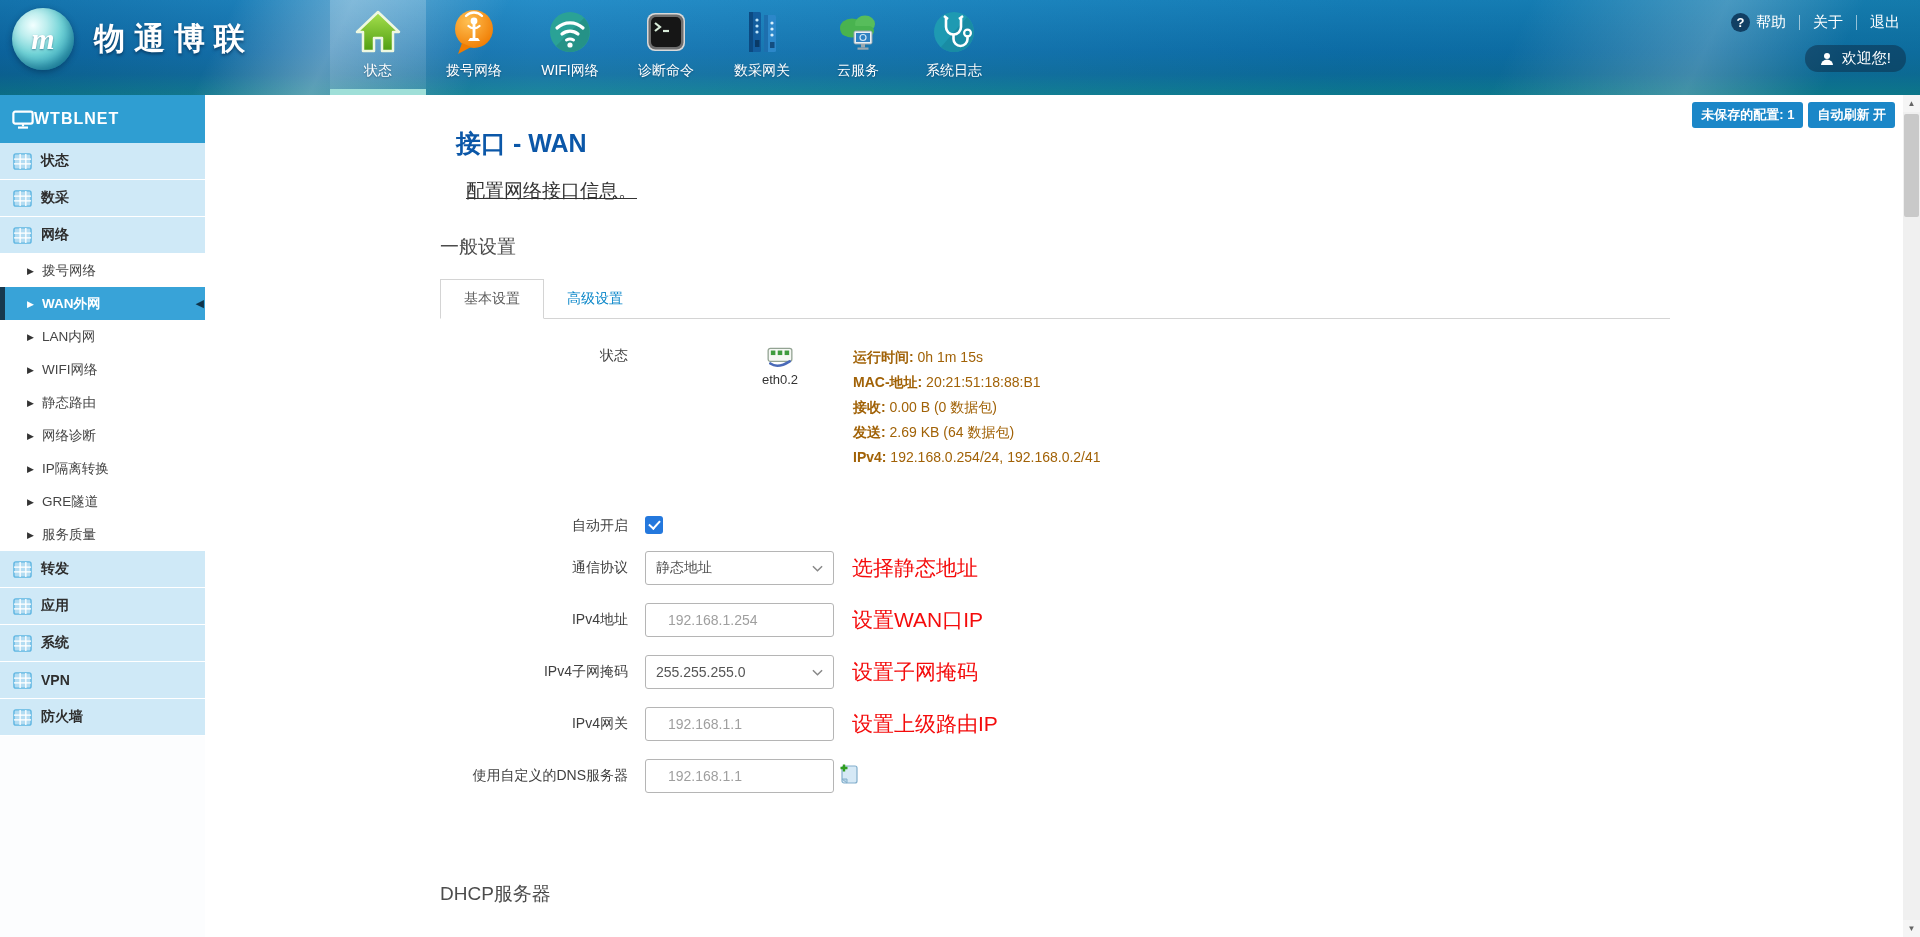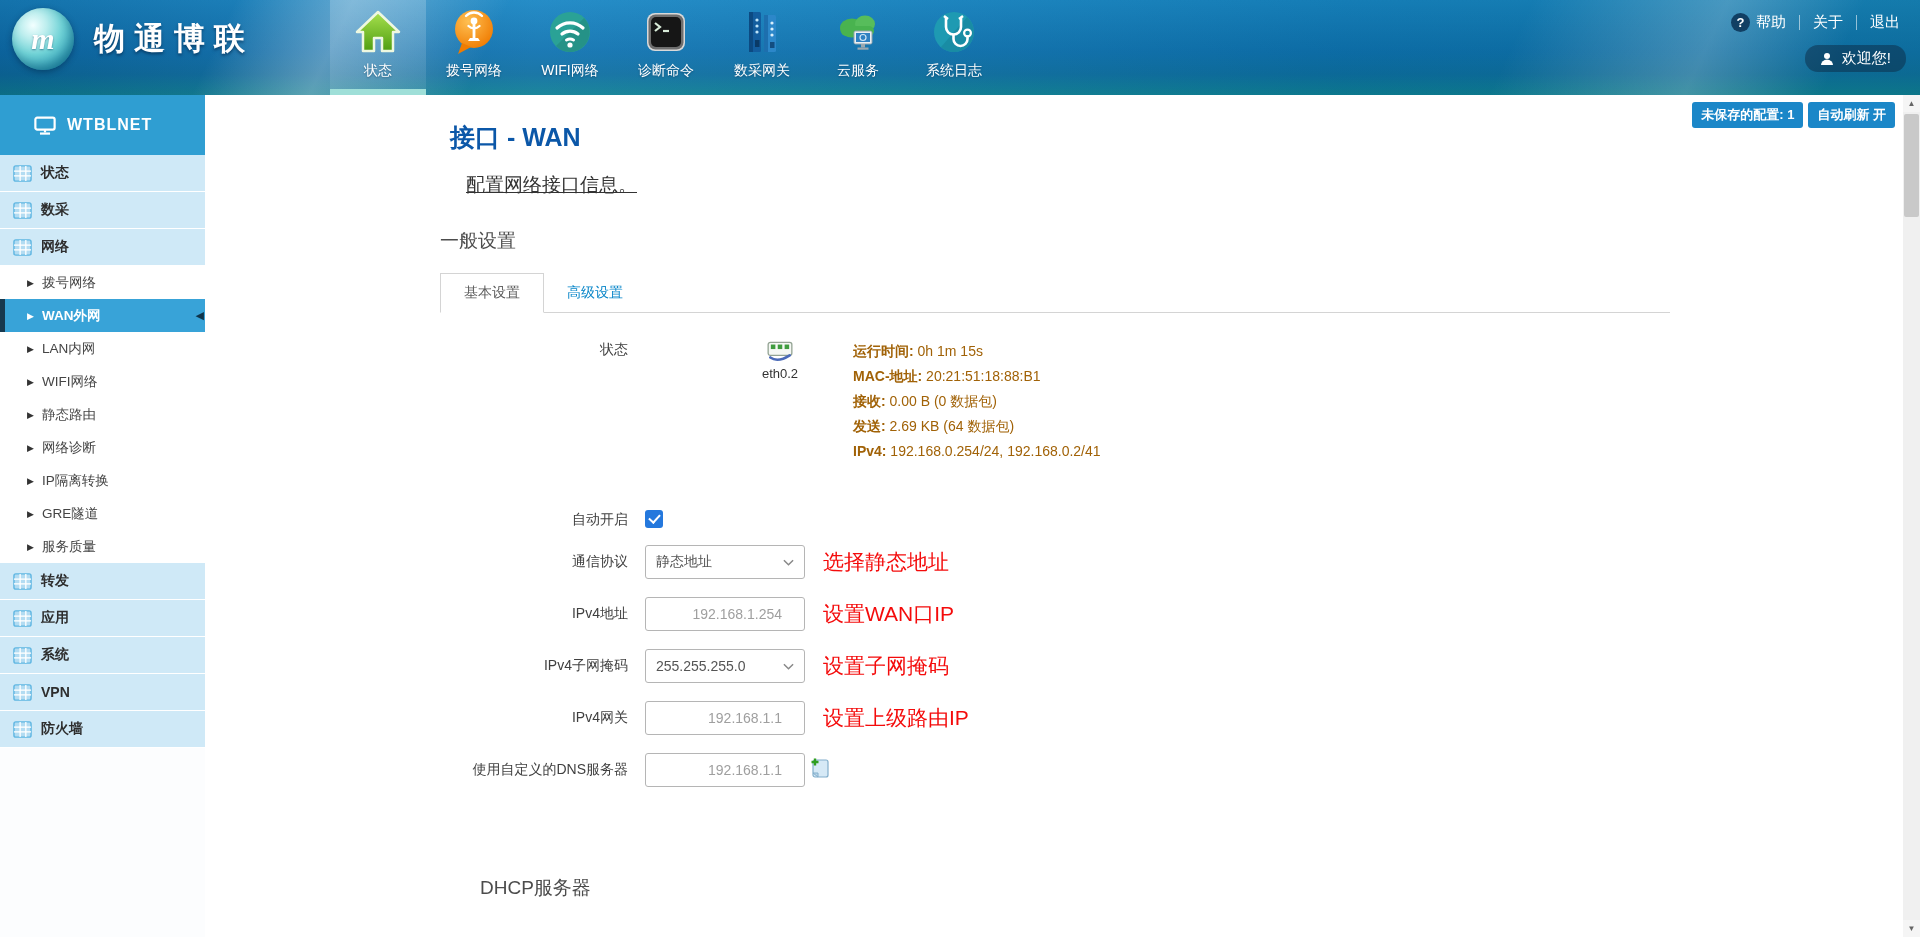--- a/index.html
+++ b/index.html
@@ -55,22 +55,22 @@
     font-size:13px;font-weight:bold;display:flex;align-items:center;justify-content:center;
   }
   .welcome{
     position:absolute;right:14px;top:45px;z-index:3;
     background:rgba(12,42,68,.50);border-radius:13px;padding:4px 15px;
     color:#fff;font-size:15px;display:flex;align-items:center;gap:8px;cursor:pointer;
   }
   
   .sidebar{position:absolute;left:0;top:95px;width:205px;bottom:0;background:#fcfdfe;}
   .sb-header{
-    height:60px;background:#2f9ed2;color:#fff;font-weight:bold;font-size:16px;
-    display:flex;align-items:center;gap:11px;padding-left:34px;letter-spacing:1px;
+    height:48px;background:#2f9ed2;color:#fff;font-weight:bold;font-size:16px;
+    display:flex;align-items:center;padding-left:12px;letter-spacing:1px;
   }
   .sb-group{
     height:36px;background:#cfe9f7;border-bottom:1px solid #fff;
     display:flex;align-items:center;gap:9px;padding-left:13px;
     font-size:14px;font-weight:bold;color:#2e2e2e;cursor:pointer;
   }
   .sb-sub{
     height:33px;display:flex;align-items:center;padding-left:27px;
     font-size:13.5px;color:#454545;cursor:pointer;background:#fff;position:relative;
   }
@@ -84,21 +84,21 @@
     position:absolute;right:1px;top:10px;font-size:11px;color:#0f344a;
   }
   
   .content{position:absolute;left:205px;top:95px;right:17px;bottom:0;background:#fff;}
   .badges{position:absolute;top:7px;right:8px;display:flex;gap:5px;z-index:2;}
   .badge{
     background:#1b87c8;color:#fff;font-size:13px;font-weight:bold;
     padding:4px 9px;border-radius:3px;cursor:pointer;white-space:nowrap;
   }
   .page{position:absolute;left:235px;top:16px;right:10px;}
-  .page-title{color:#0b57a8;font-size:25px;font-weight:bold;margin:10px;}
+  .page-title{color:#0b57a8;font-size:25px;font-weight:bold;margin:16px;}
   .page-desc{margin:18px 0 0 26px;font-size:19px;color:#333;text-decoration:underline;}
   .sec-title{margin-top:30px;font-size:19px;color:#4c4c4c;font-weight:normal;}
   .tabs{margin-top:19px;width:1230px;border-bottom:1px solid #d4d4d4;display:flex;align-items:flex-end;}
   .tab{padding:10px 23px;font-size:14px;cursor:pointer;}
   .tab.active{
     border:1px solid #d4d4d4;border-bottom:1px solid #fff;margin-bottom:-1px;
     background:#fff;color:#5b5b5b;
   }
   .tab.link{color:#0b87c9;}
   .form{margin-top:26px;}
@@ -116,32 +116,32 @@
   .status-stats b{font-weight:bold;}
   .checkbox{
     width:18px;height:18px;margin-top:6px;background:#2478dd;border-radius:3px;
     position:relative;cursor:pointer;
   }
   .checkbox::after{
     content:"";position:absolute;left:5.5px;top:2px;width:5px;height:9px;
     border:solid #fff;border-width:0 2.4px 2.4px 0;transform:rotate(42deg);
   }
   .ctl{
-    width:160px;height:34px;box-sizing:border-box;border:1px solid #b5b5b5;
-    border-radius:3px;font-size:14px;background:#fff;text-align:right;
+    width:189px;height:34px;box-sizing:border-box;border:1px solid #b5b5b5;
+    border-radius:3px;font-size:14px;background:#fff;
   }
   .sel{
     display:flex;align-items:center;justify-content:space-between;
     padding:0 10px;color:#555;cursor:pointer;
   }
   input.ctl{padding:0 22px;color:#555;outline:none;font-family:inherit;}
   input.ctl::placeholder{color:#9f9f9f;opacity:1;}
   .annot{margin-left:18px;font-size:21px;color:#f40b0b;line-height:34px;white-space:nowrap;}
   .add-btn{margin-left:4px;margin-top:4px;cursor:pointer;}
-  .dhcp-title{margin-top:88px;font-size:19px;color:#4c4c4c;font-weight:normal;margin-left:40px;}
+  .dhcp-title{margin-top:88px;font-size:19px;color:#4c4c4c;font-weight:normal;}
   .dhcp-tab{
     margin-top:50px;display:inline-block;border:1px solid #d4d4d4;background:#fff;
     padding:10px 23px;font-size:14px;color:#5b5b5b;cursor:pointer;
   }
   
   .scrollbar{position:absolute;right:0;top:95px;width:17px;bottom:0;background:#f0f0f0;}
   .sb-btn{
     height:17px;display:flex;align-items:center;justify-content:center;
     font-size:8px;color:#666;cursor:pointer;background:#f5f5f5;
   }

